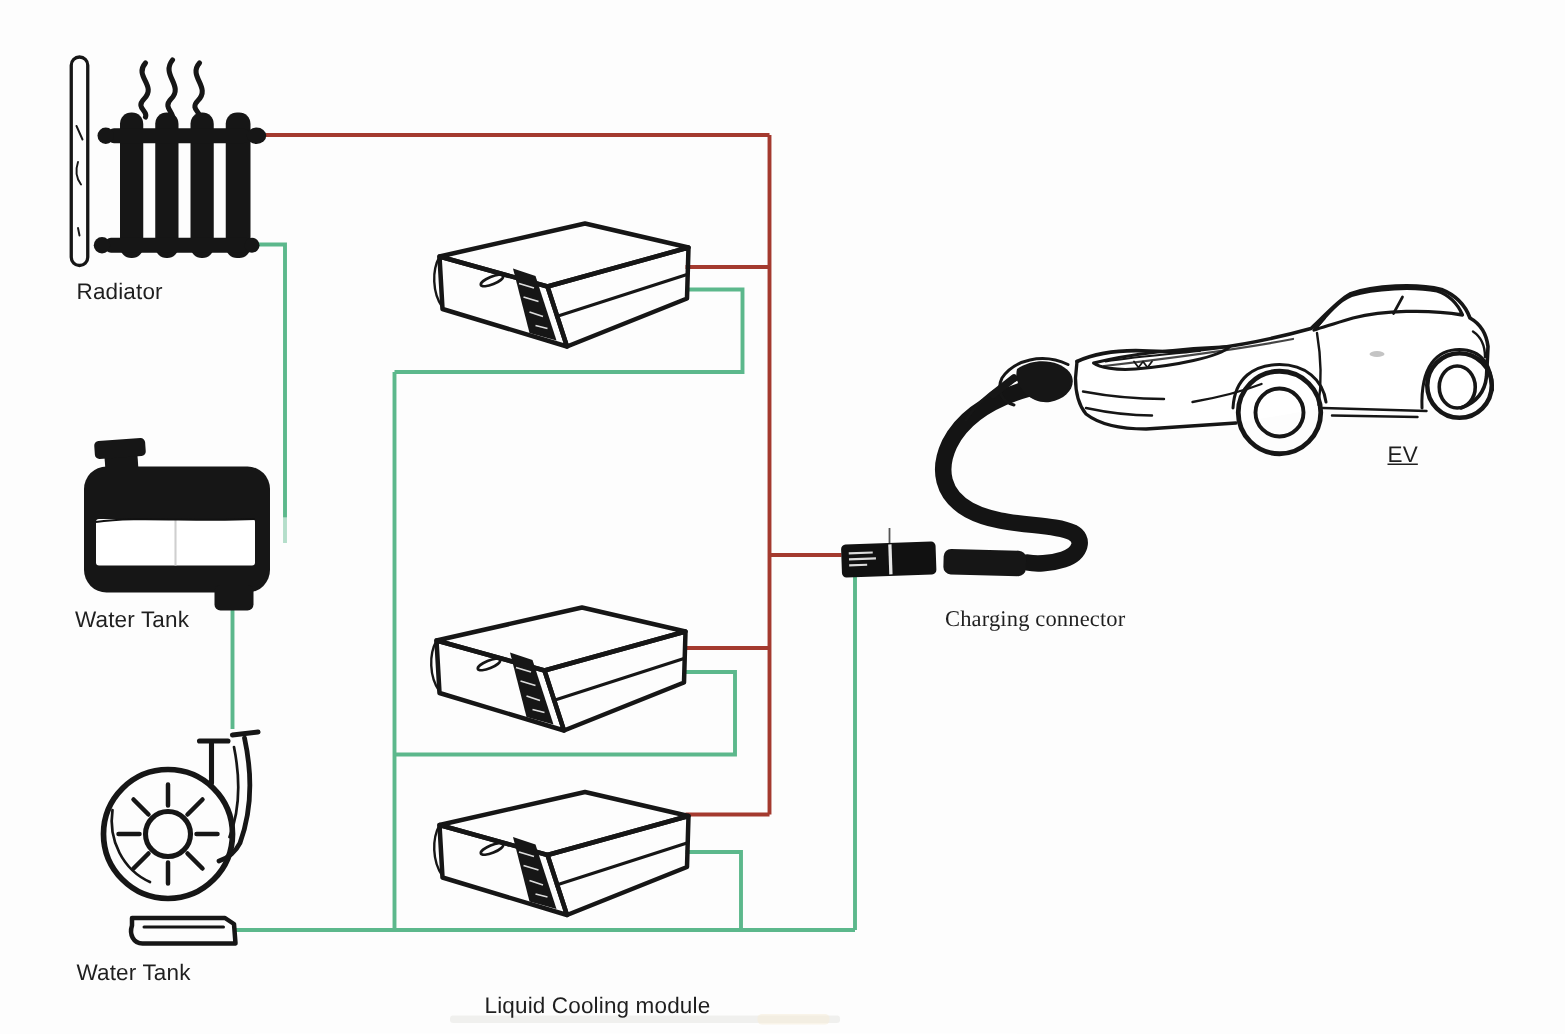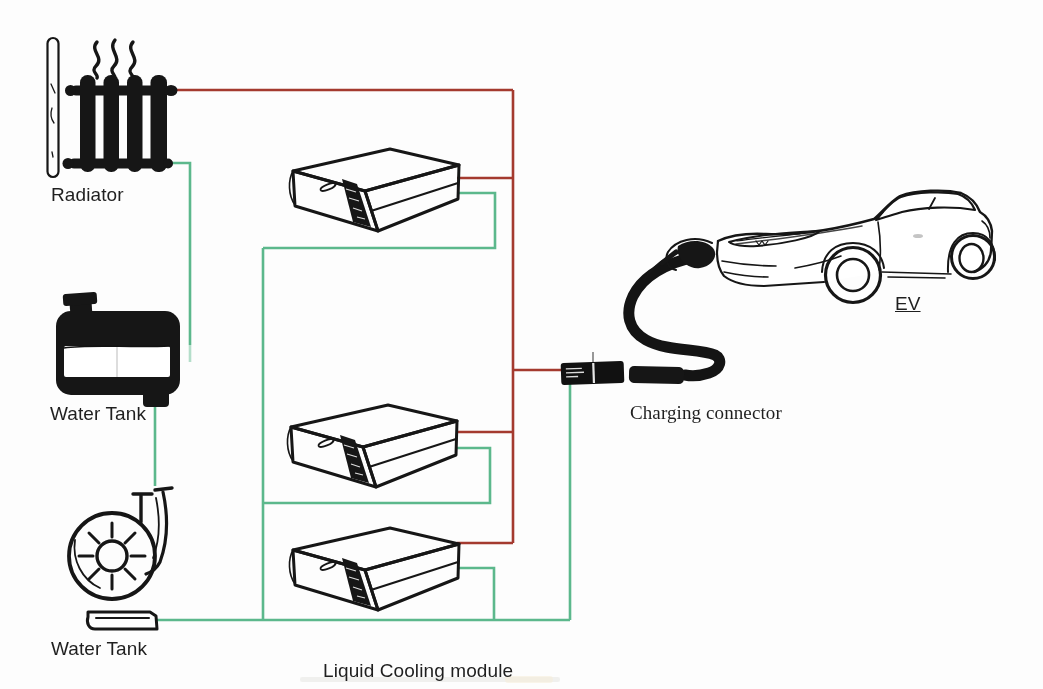--- a/index.html
+++ b/index.html
@@ -1,19 +1,19 @@
 <!DOCTYPE html>
 <html style="--hot-line: #a43a2f; --cold-line: #5cb88c; --ink: #161616; --background: #fdfdfd; --label-text: #1f1f1f;"><head>
 <meta charset="utf-8">
 <style>
   html,body{margin:0;padding:0;}
   body{font-family:"Liberation Sans", sans-serif; background:#ffffff;}
   .canvas{position:relative; width:1043px; height:689px; background:var(--background,#fdfdfd); overflow:hidden;}
   .canvas svg{position:absolute; left:0; top:0;}
-  .lbl{position:absolute; font-size:19px; line-height:16px; color:var(--label-text,#1f1f1f); letter-spacing:.1px; white-space:nowrap;}
+  .lbl{position:absolute; font-size:15px; line-height:16px; color:var(--label-text,#1f1f1f); letter-spacing:.1px; white-space:nowrap;}
   .hot{stroke:var(--hot-line,#a43a2f); fill:none; stroke-width:2.6;}
   .cold{stroke:var(--cold-line,#5cb88c); fill:none; stroke-width:2.6;}
   .sketch{stroke:var(--ink,#161616); fill:none; stroke-linecap:round; stroke-linejoin:round;}
   .fillink{fill:var(--ink,#161616); stroke:none;}
 </style>
 </head>
 <body>
 
 <div class="canvas">
 <svg width="1043" height="689" viewBox="0 0 1043 689">
@@ -152,14 +152,14 @@
     </g>
     <rect x="629" y="366.5" width="55" height="17" rx="5" fill="#161616" transform="rotate(1.5 656 375)"></rect>
   </g>
 </svg>
 
 <div class="lbl" style="left:51px; top:187px;">Radiator</div>
 <div class="lbl" style="left:50px; top:406px;">Water Tank</div>
 <div class="lbl" style="left:51px; top:641px;">Water Tank</div>
 <div class="lbl" style="left:323px; top:663px;">Liquid Cooling module</div>
 <div class="lbl" style="left:630px; top:405px;font-family:Liberation Serif, serif;">Charging connector</div>
-<div class="lbl" style="left:895px; top:296px;text-decoration:underline;">EV</div>
+<div class="lbl" style="left:925px; top:296px;text-decoration:underline;">EV</div>
 </div>
 
 </body></html>

